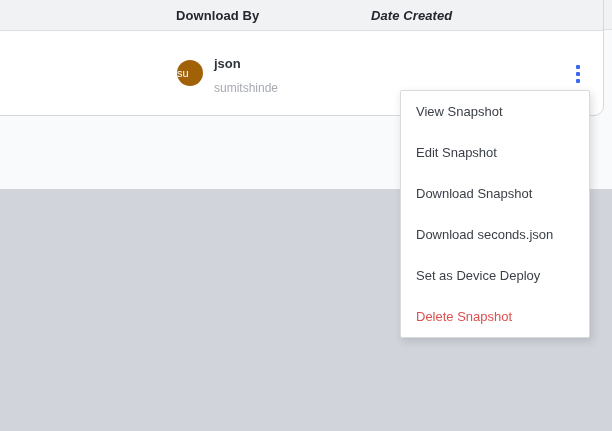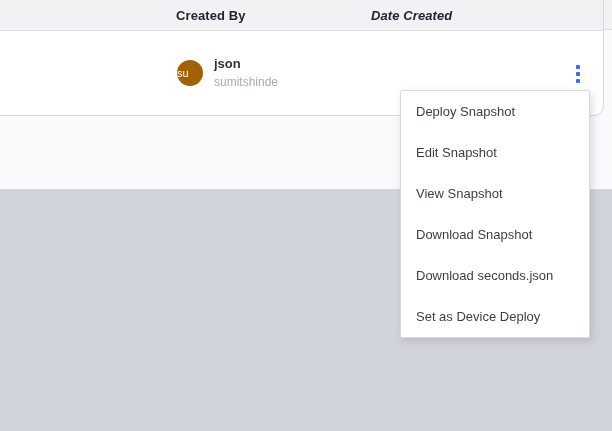--- a/index.html
+++ b/index.html
@@ -73,21 +73,21 @@
   .user-name {
     font-size: 13px;
     font-weight: 700;
     color: #2f343b;
     line-height: 15px;
   }
   .user-username {
     font-size: 12px;
     color: #a6aab1;
     line-height: 14px;
-    margin-top: 4px;
+    margin-top: 10px;
   }
   .date-created-cell {
     position: absolute;
     left: 380px; top: 73px;
     font-size: 13px;
     color: #3f444b;
   }
 
   .kebab-button {
     position: absolute;
@@ -134,21 +134,21 @@
 </style>
 </head>
 <body>
 
 <div class="header-sliver"></div>
 
 <div class="dark-region"></div>
 
 <div class="table-card">
   <div class="thead">
-    <span class="col-header col-created-by">Created By</span>
+    <span class="col-header col-created-by">Download By</span>
     <span class="col-header col-date-created">Date Created</span>
   </div>
 
   <div class="avatar">
     <span>su</span>
   </div>
 
   <div class="user-block">
     <div class="user-name">json</div>
     <div class="user-username">sumitshinde</div>
@@ -156,19 +156,19 @@
 
 
   <button class="kebab-button">
     <span class="dot"></span>
     <span class="dot"></span>
     <span class="dot"></span>
   </button>
 </div>
 
 <div class="context-menu">
-  <div class="menu-item">Deploy Snapshot</div>
+  <div class="menu-item">View Snapshot</div>
   <div class="menu-item">Edit Snapshot</div>
-  <div class="menu-item">View Snapshot</div>
   <div class="menu-item">Download Snapshot</div>
   <div class="menu-item">Download seconds.json</div>
   <div class="menu-item">Set as Device Deploy</div>
+  <div class="menu-item danger">Delete Snapshot</div>
 </div>
 
 </body></html>

